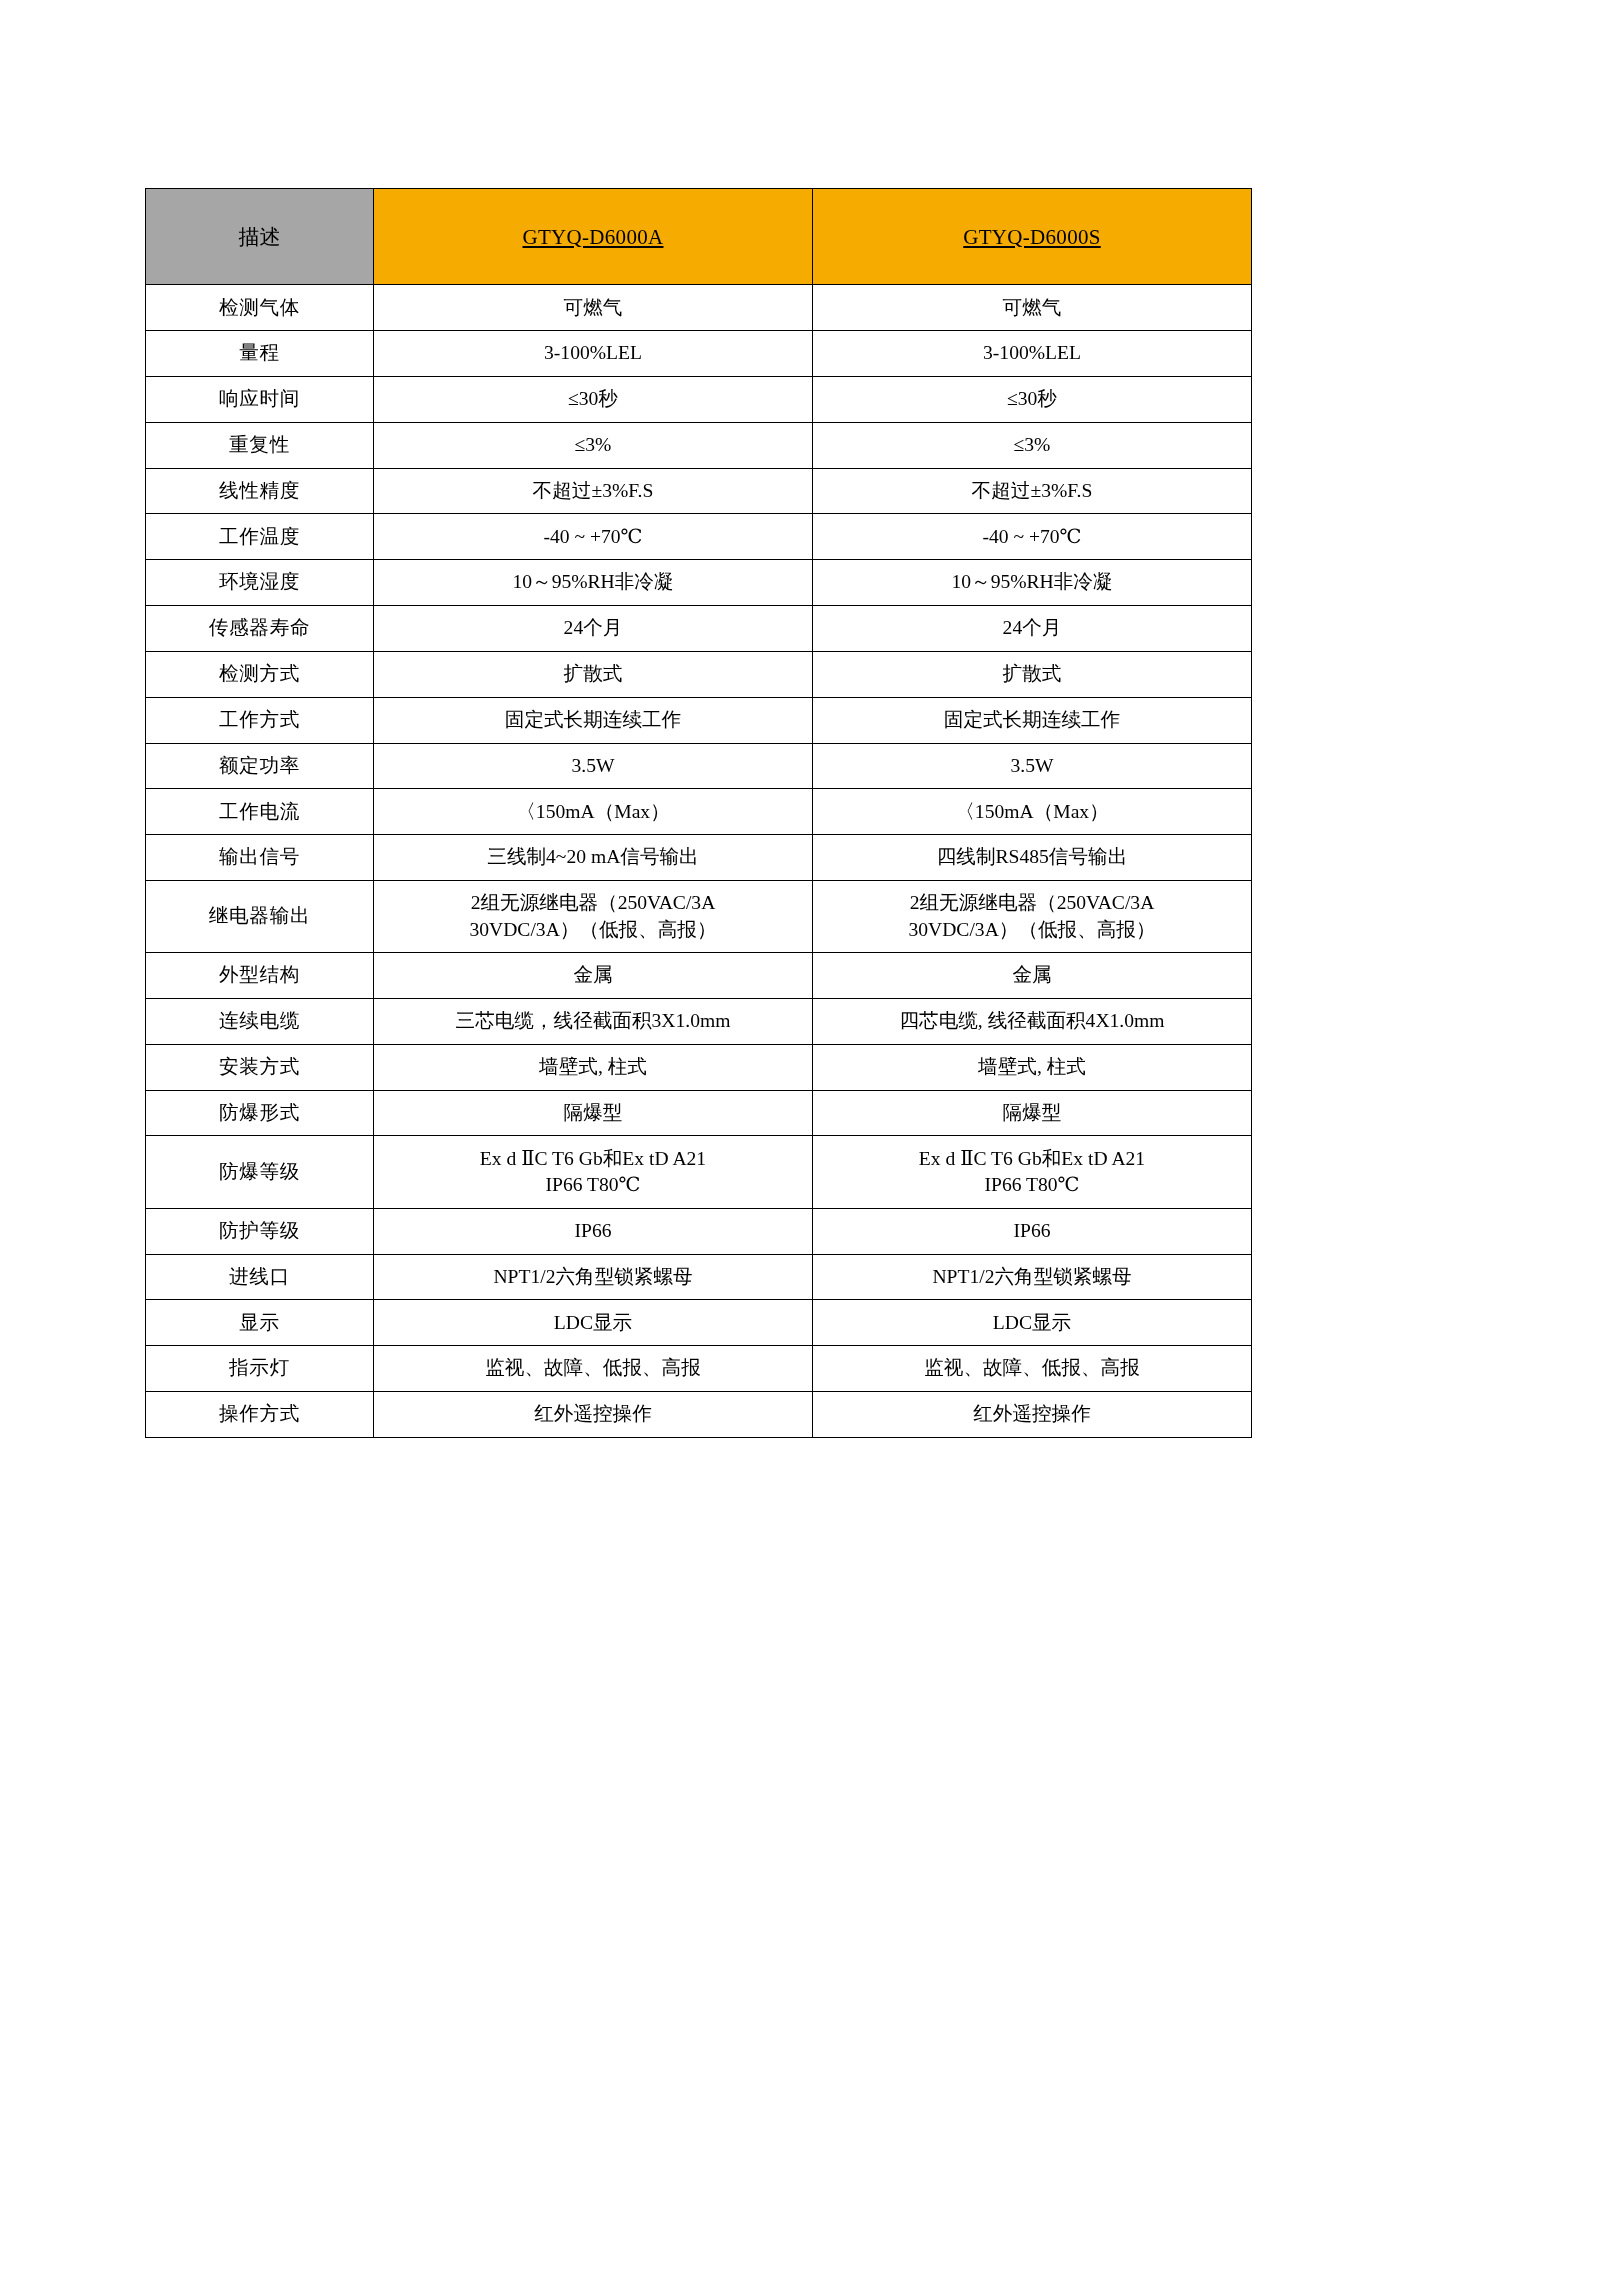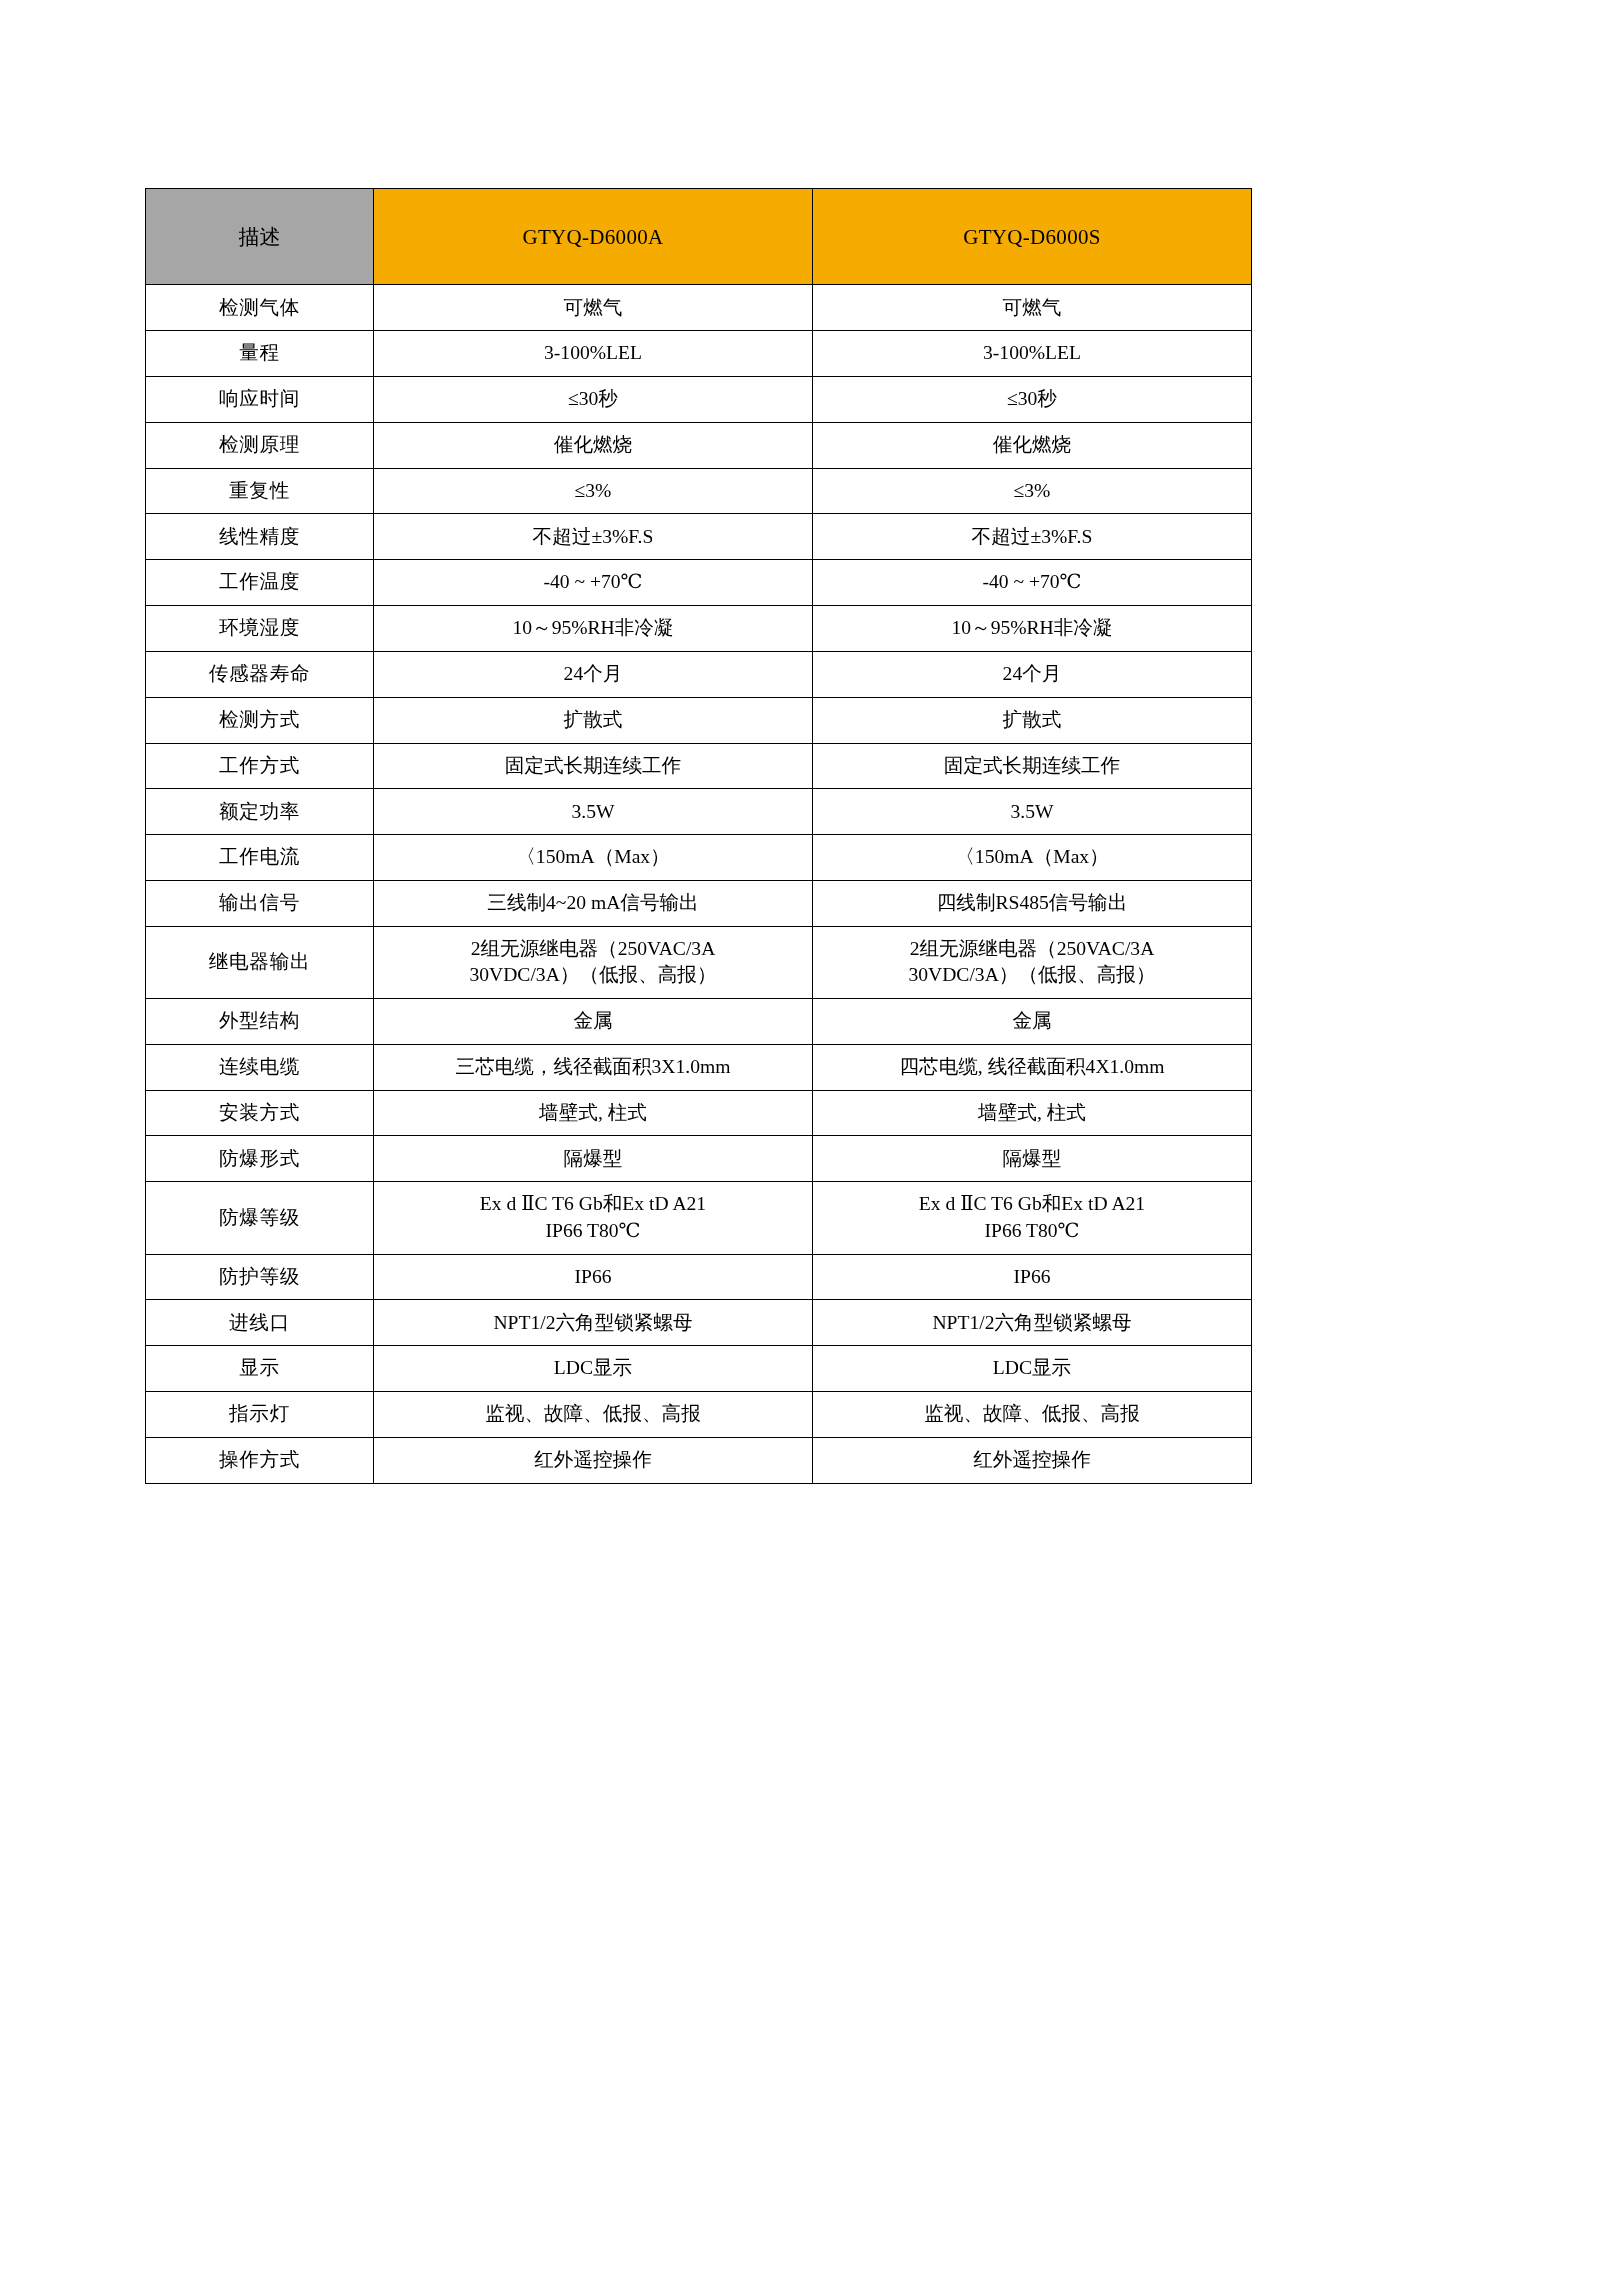--- a/index.html
+++ b/index.html
@@ -50,20 +50,21 @@
     height: 77px;
     font-size: 21px;
   }
   th.head-desc {
     background: #a6a6a6;
   }
   th.head-model {
     background: #f5ab00;
     font-family: "Liberation Serif", "DejaVu Serif", serif;
     letter-spacing: 0.3px;
+    text-decoration: underline;
   }
   td.label {
     font-size: 21px;
     letter-spacing: 0.7px;
   }
   td.val {
     font-size: 19.6px;
     margin-top: 40px;
   }
   .two-line {
@@ -98,25 +99,20 @@
             <td class="label">量程</td>
             <td class="val">3-100%LEL</td>
             <td class="val">3-100%LEL</td>
           </tr>
           <tr>
             <td class="label">响应时间</td>
             <td class="val">≤30秒</td>
             <td class="val">≤30秒</td>
           </tr>
           <tr>
-            <td class="label">检测原理</td>
-            <td class="val">催化燃烧</td>
-            <td class="val">催化燃烧</td>
-          </tr>
-          <tr>
             <td class="label">重复性</td>
             <td class="val">≤3%</td>
             <td class="val">≤3%</td>
           </tr>
           <tr>
             <td class="label">线性精度</td>
             <td class="val">不超过±3%F.S</td>
             <td class="val">不超过±3%F.S</td>
           </tr>
           <tr>

